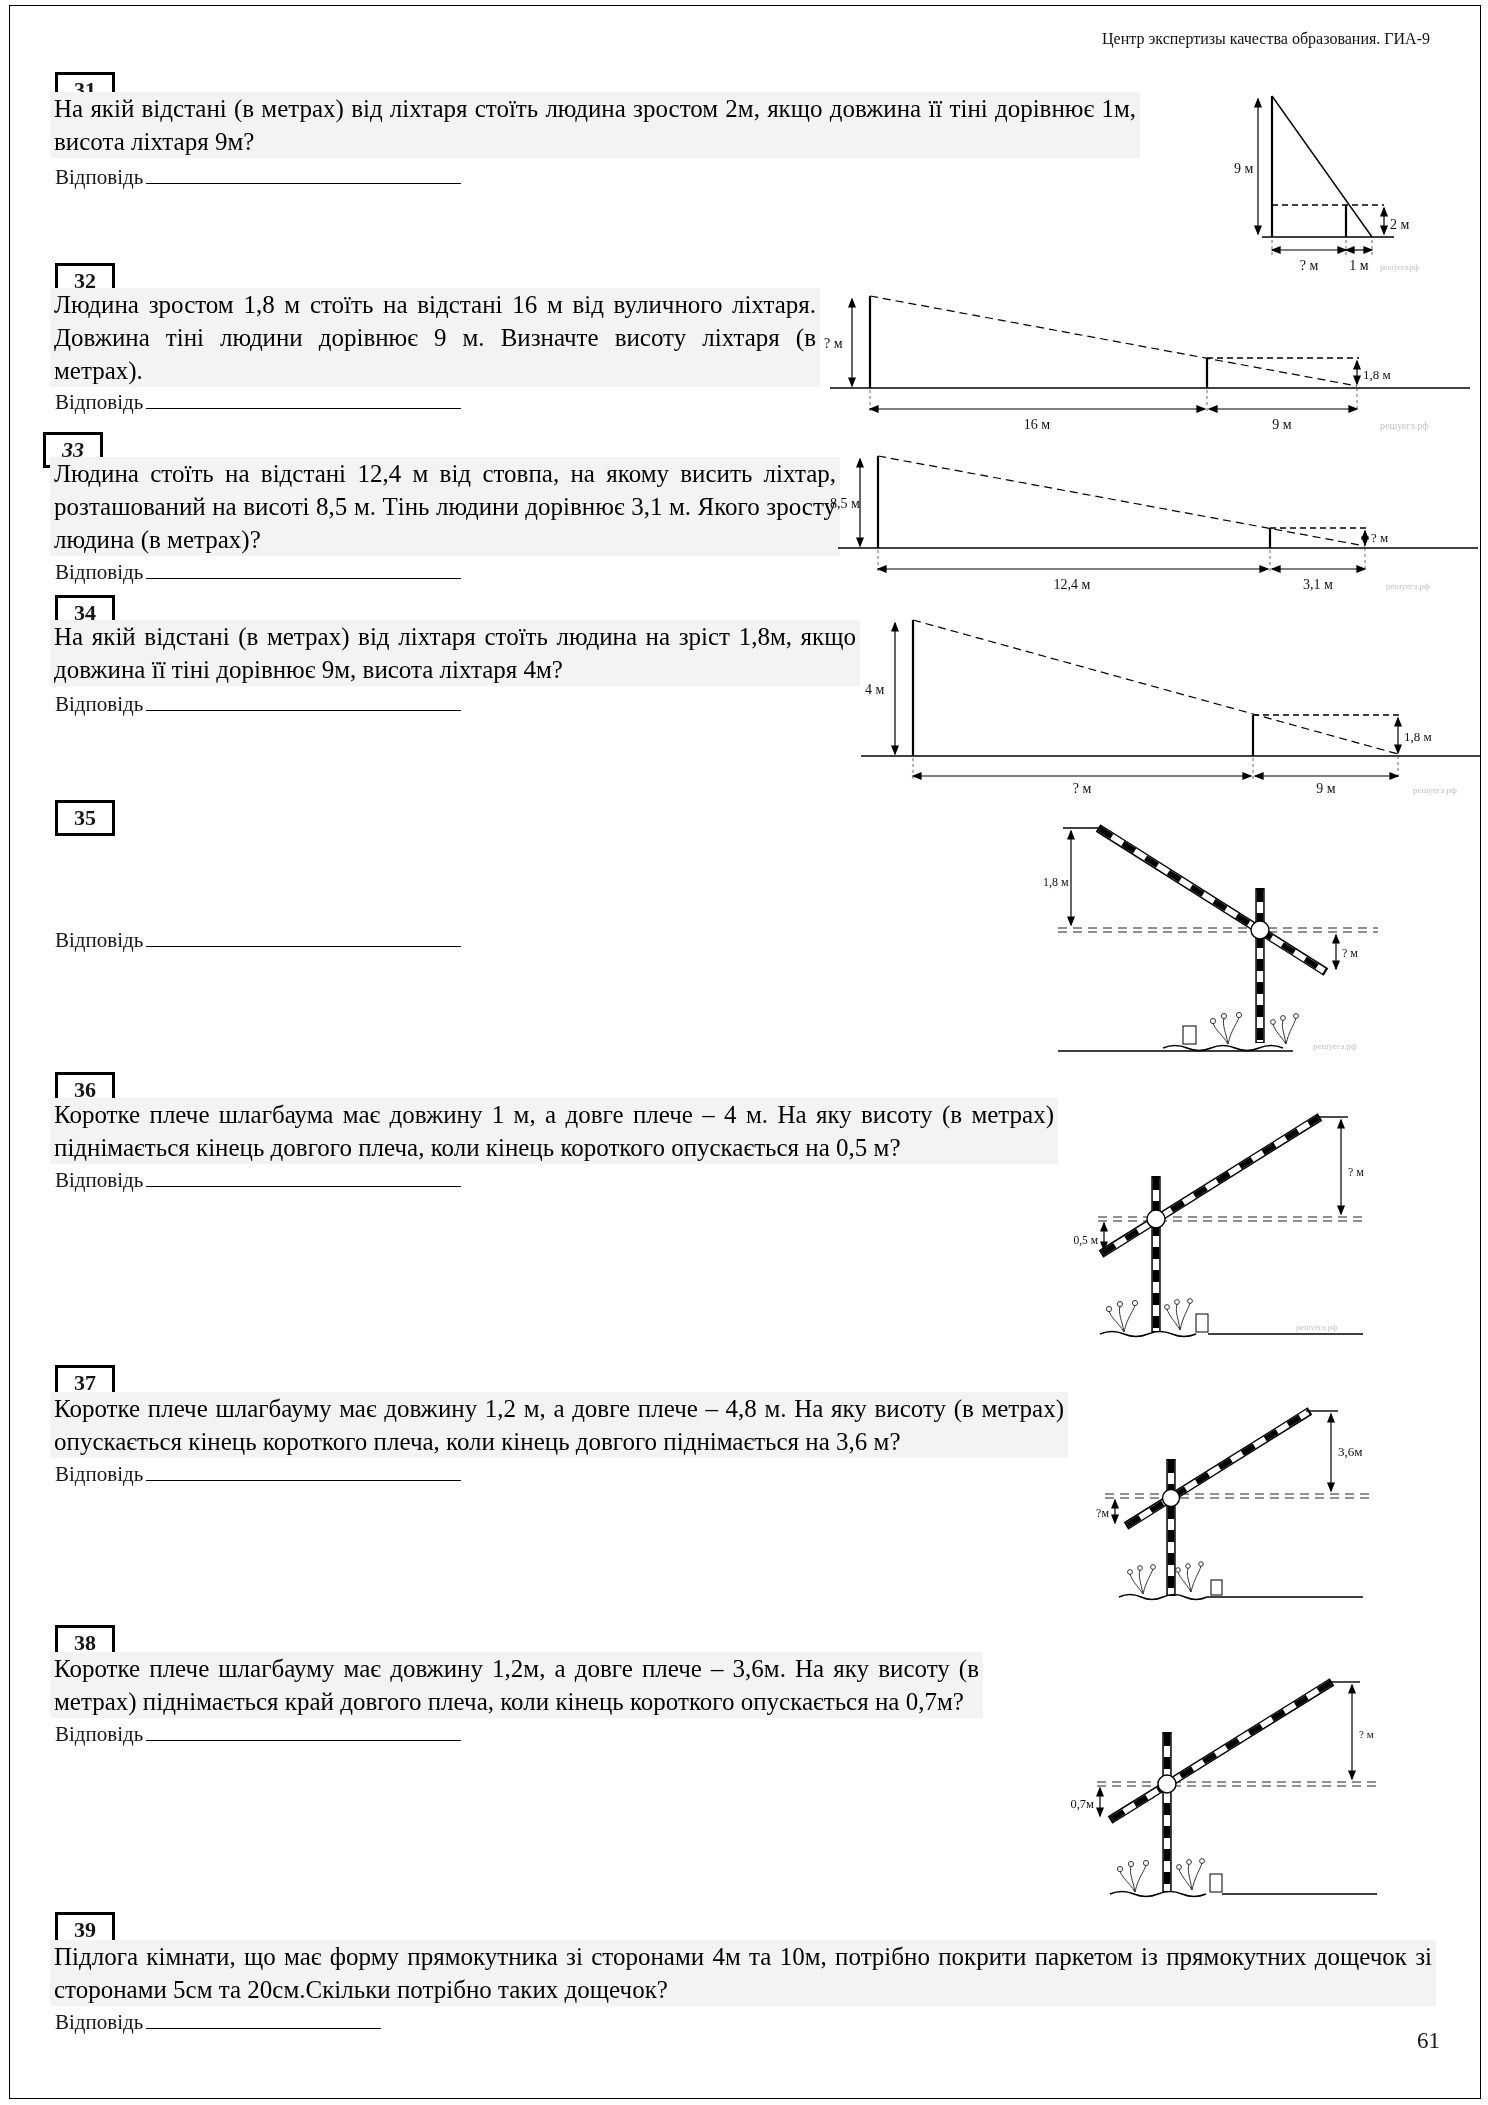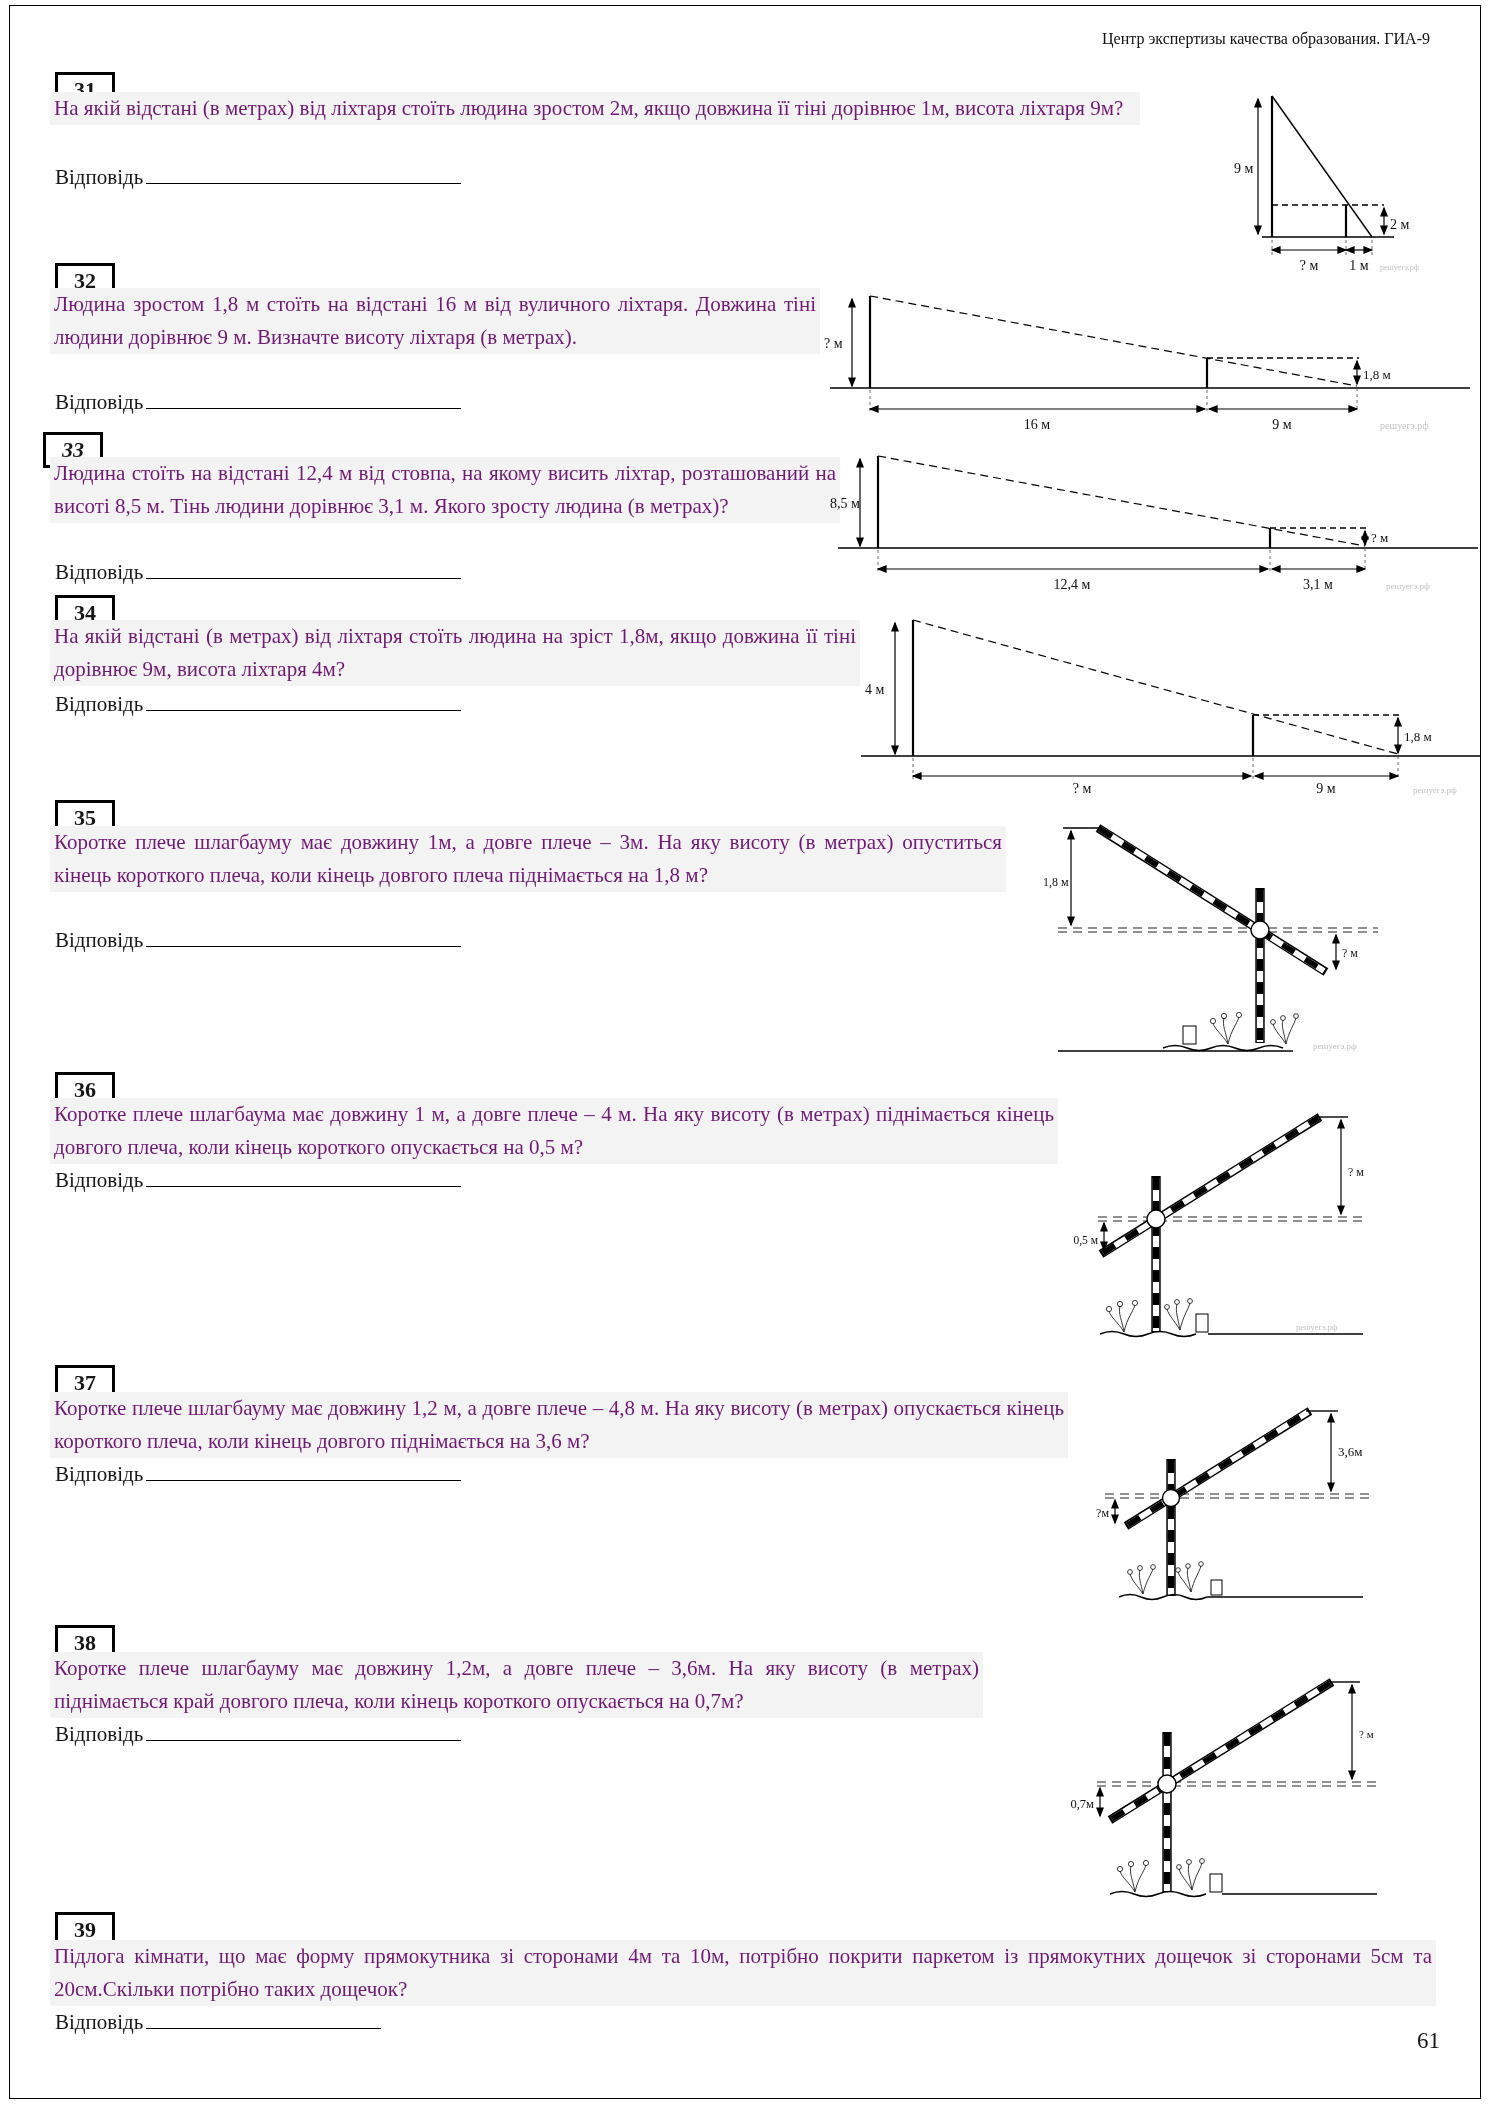--- a/index.html
+++ b/index.html
@@ -3,22 +3,22 @@
 <meta charset="utf-8">
 <style>
   html,body{margin:0;padding:0;background:#ffffff;}
   #page{position:relative;width:1488px;height:2105px;background:#fff;
         font-family:"Liberation Serif","DejaVu Serif",serif;color:#161616;overflow:hidden;}
   #page-frame{position:absolute;left:9px;top:5px;width:1470px;height:2092px;
         border:1.6px solid #000;pointer-events:none;}
   .hdr{position:absolute;top:30px;right:58px;font-size:16px;color:#111;}
   .pnum-box{position:absolute;width:54px;height:30px;border:3px solid #000;background:#fff;
         display:flex;align-items:center;justify-content:center;font-weight:bold;font-size:22px;}
-  .ptext{position:absolute;font-size:21px;line-height:33px;text-align:justify;
-        background:#f3f3f3;padding:0 4px;color:#701a75;}
+  .ptext{position:absolute;font-size:25px;line-height:33px;text-align:justify;
+        background:#f3f3f3;padding:0 4px;color:#000000;}
   .answer{position:absolute;font-size:21px;white-space:nowrap;}
   .answer .lbl{}
   .answer .blank{display:inline-block;width:315px;height:18px;border-bottom:1.7px solid #000;
         margin-left:3px;vertical-align:baseline;}
   .answer .blank.short{width:235px;}
   .pagenum{position:absolute;right:48px;top:2028px;font-size:23px;}
   svg{position:absolute;overflow:visible;}
   svg text{font-family:"Liberation Serif","DejaVu Serif",serif;fill:#111;}
   .ln{stroke:#000;stroke-width:1.4;fill:none;}
   .thk{stroke:#000;stroke-width:2.2;fill:none;}
@@ -156,21 +156,20 @@
     <line class="arr" x1="60" y1="178" x2="398" y2="178" marker-start="url(#m34)" marker-end="url(#m34)"></line>
     <line class="arr" x1="402" y1="178" x2="545" y2="178" marker-start="url(#m34)" marker-end="url(#m34)"></line>
     <text x="12" y="96" font-size="14">4 м</text>
     <text x="551" y="143" font-size="13">1,8 м</text>
     <text x="229" y="195" font-size="14" text-anchor="middle">? м</text>
     <text x="473" y="195" font-size="14" text-anchor="middle">9 м</text>
     <text x="560" y="195" font-size="9" class="wm">решуегэ.рф</text>
   </svg>
 
   <div class="pnum-box" style="left:55px;top:800px;">35</div>
-  <p class="ptext" style="left:50px;top:826px;width:948px;margin:0;">Коротке плече шлагбауму має довжину 1м, а довге плече – 3м. На яку висоту (в метрах) опуститься кінець короткого плеча, коли кінець довгого плеча піднімається на 1,8 м?</p>
   <div class="answer" style="left:55px;top:928px;">
     <span class="lbl">Відповідь</span><span class="blank"></span>
   </div>
   <svg style="left:1043px;top:806px;" width="420" height="252" viewBox="0 0 420 252">
     <defs>
         <marker id="m35" markerWidth="11" markerHeight="9" refX="8.6" refY="4" orient="auto-start-reverse" markerUnits="userSpaceOnUse">
           <path d="M0,0L10,4L0,8z" fill="#000"></path>
         </marker>
       </defs>
     <line class="refd" x1="15" y1="122" x2="335" y2="122"></line>

